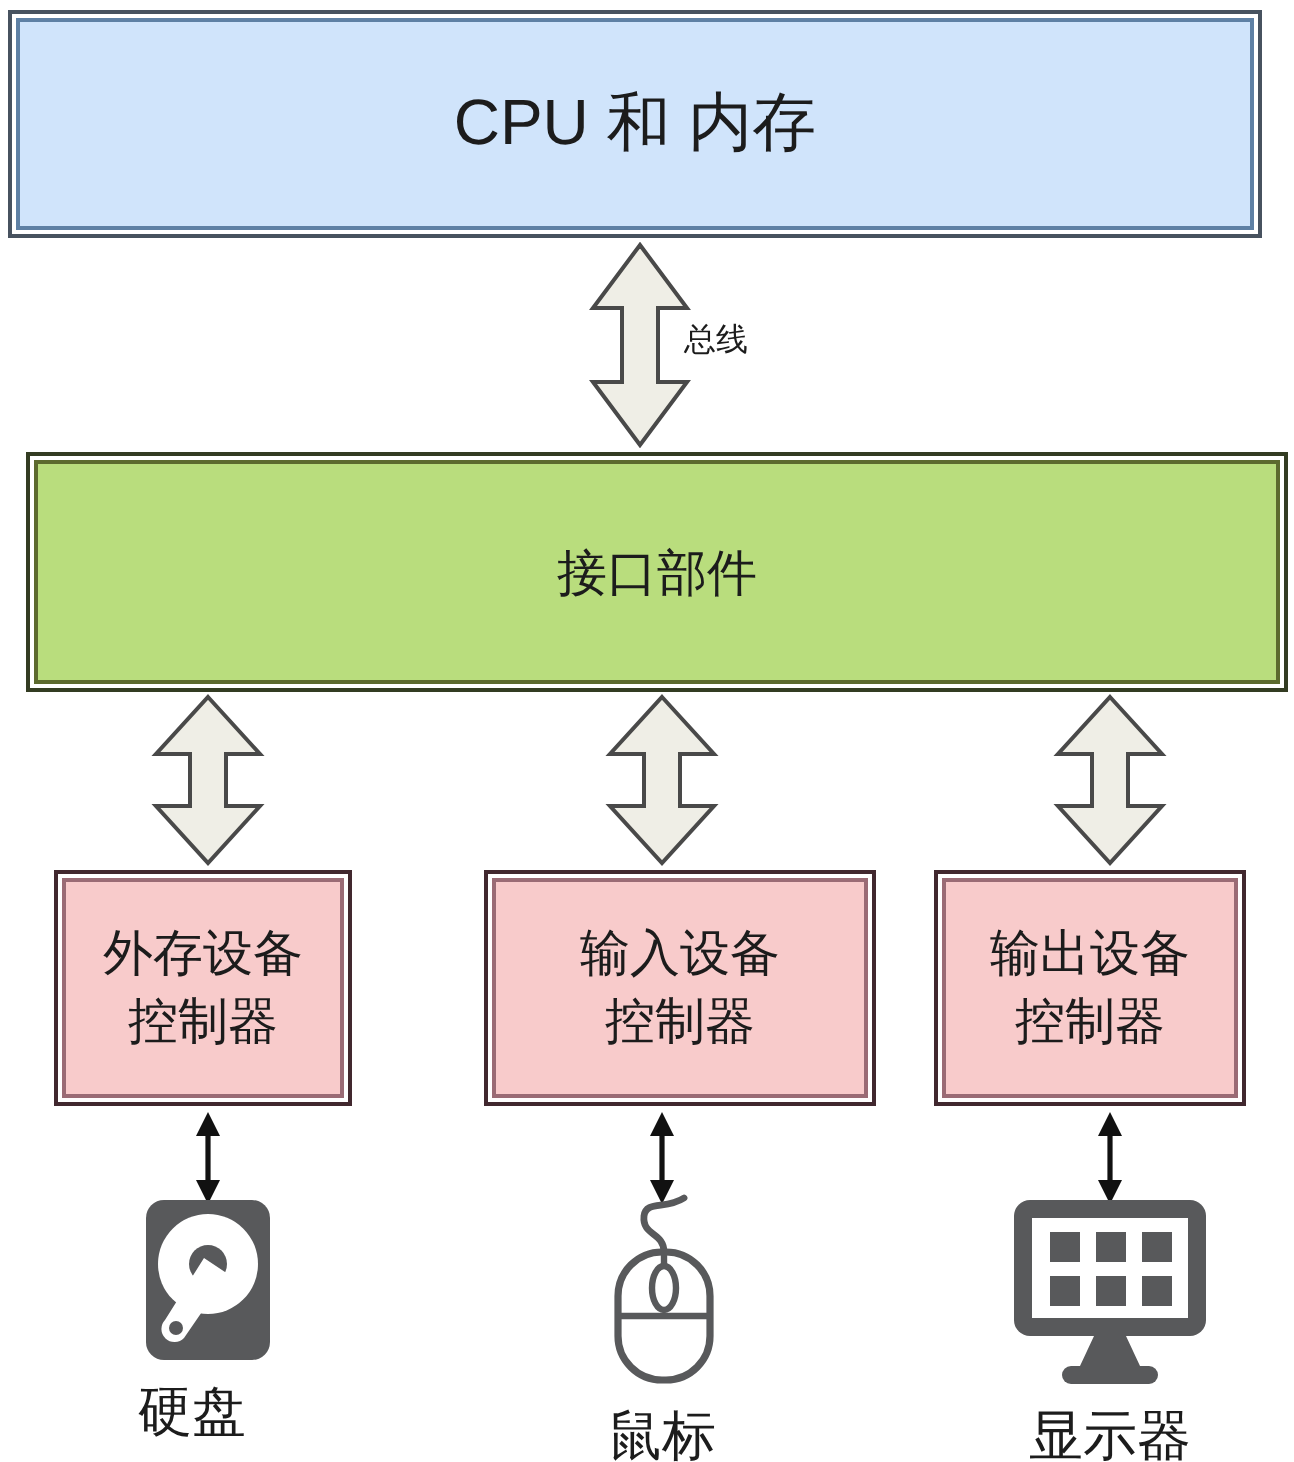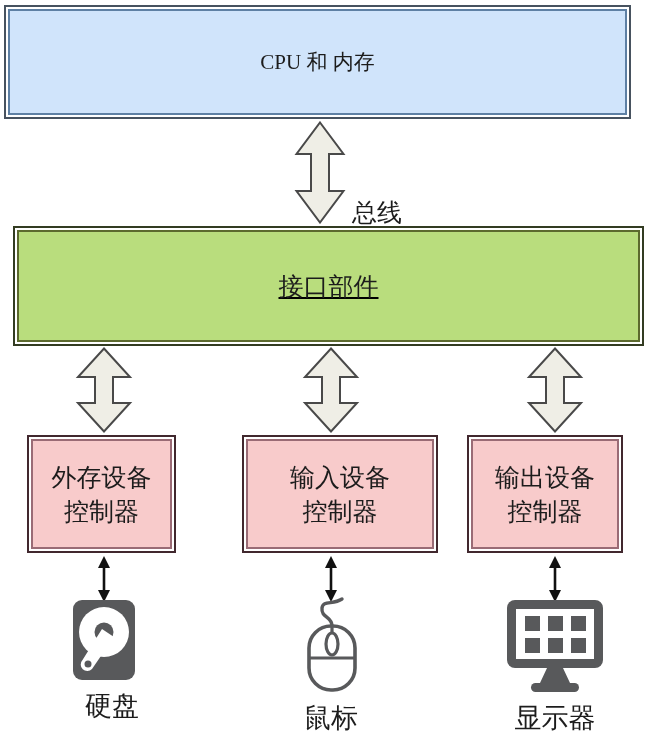--- a/index.html
+++ b/index.html
@@ -13,21 +13,21 @@
   body { background:#ffffff; font-family:"Liberation Sans","DejaVu Sans",sans-serif; }
   .canvas { position:relative; width:647px; height:731px; background:#ffffff; overflow:hidden; }
 
   .dbox { position:absolute; padding:2px; background:#ffffff; display:flex; }
   .dbox .inner {
     flex:1; display:flex; align-items:center; justify-content:center;
     text-align:center; color:var(--text);
   }
 
   .box-blue  { border:2px solid var(--blue_border_outer); }
-  .box-blue .inner  { border:2px solid var(--blue_border);  background:var(--blue_fill);  font-size:21px;font-family:Liberation Serif, serif; }
+  .box-blue .inner  { border:2px solid var(--blue_border);  background:var(--blue_fill);  font-size:32px; }
   .box-green { border:2px solid var(--green_border_outer); }
   .box-green .inner { border:2px solid var(--green_border); background:var(--green_fill); font-size:25px; }
   .box-pink  { border:2px solid var(--pink_border_outer); }
   .box-pink .inner  { border:2px solid var(--pink_border);  background:var(--pink_fill);  font-size:25px; line-height:34px; }
 
   .abs { position:absolute; }
   .label { position:absolute; color:var(--text); white-space:nowrap; }
   .center-label { transform:translateX(-50%); text-align:center; }
   svg { display:block; }
 </style>
@@ -36,23 +36,23 @@
 
 <div class="canvas">
 
   <div class="dbox box-blue" style="left:4px; top:5px; width:627px; height:114px;">
     <div class="inner">CPU 和 内存</div>
   </div>
 
   <svg class="abs" style="left:292px; top:121px;" width="56" height="103" viewBox="0 0 56 103">
     <polygon points="28,1.5 51.5,33 37,33 37,70 51.5,70 28,101.5 4.5,70 19,70 19,33 4.5,33" fill="var(--arrow_fill)" stroke="var(--arrow_stroke)" stroke-width="2" stroke-linejoin="miter"></polygon>
   </svg>
-  <div class="label" style="left:352px; top:160px; font-size:25px;margin-top:36px;">总线</div>
+  <div class="label" style="left:342px; top:160px; font-size:16px;">总线</div>
 
-  <div class="dbox box-green" style="left:13px; top:226px; width:631px; height:120px;text-decoration:underline;">
+  <div class="dbox box-green" style="left:13px; top:226px; width:631px; height:120px;">
     <div class="inner">接口部件</div>
   </div>
 
   <svg class="abs" style="left:74px; top:347px;" width="60" height="86" viewBox="0 0 60 86">
     <polygon points="30,1.5 56,30 39,30 39,56 56,56 30,84.5 4,56 21,56 21,30 4,30" fill="var(--arrow_fill)" stroke="var(--arrow_stroke)" stroke-width="2"></polygon>
   </svg>
   <svg class="abs" style="left:301px; top:347px;" width="60" height="86" viewBox="0 0 60 86">
     <polygon points="30,1.5 56,30 39,30 39,56 56,56 30,84.5 4,56 21,56 21,30 4,30" fill="var(--arrow_fill)" stroke="var(--arrow_stroke)" stroke-width="2"></polygon>
   </svg>
   <svg class="abs" style="left:525px; top:347px;" width="60" height="86" viewBox="0 0 60 86">
@@ -100,21 +100,21 @@
     <polygon points="9,46 15,34 3,34" fill="#111"></polygon>
   </svg>
 
   <svg class="abs" style="left:73px; top:600px;" width="62" height="80" viewBox="0 0 62 80">
     <rect x="0" y="0" width="62" height="80" rx="9" fill="var(--icon_gray)"></rect>
     <circle cx="31" cy="32" r="25" fill="#ffffff"></circle>
     <circle cx="31" cy="32" r="9.5" fill="var(--icon_gray)"></circle>
     <path d="M29 29 L41 37 L19 69 A6.5 6.5 0 1 1 9.5 60 Z" fill="#ffffff"></path>
     <circle cx="15" cy="64" r="3.5" fill="var(--icon_gray)"></circle>
   </svg>
-  <div class="label center-label" style="left:112px; top:688px; font-size:27px;">硬盘</div>
+  <div class="label center-label" style="left:96px; top:688px; font-size:27px;">硬盘</div>
 
   <svg class="abs" style="left:299px; top:594px;" width="64" height="100" viewBox="0 0 64 100">
     <path d="M33 32 C33 22 22 24 23 14 C24 6 34 11 43 5" fill="none" stroke="var(--icon_gray)" stroke-width="3.4" stroke-linecap="round"></path>
     <rect x="10" y="32" width="46" height="64" rx="22" fill="none" stroke="var(--icon_gray)" stroke-width="3.6"></rect>
     <line x1="10" y1="64" x2="56" y2="64" stroke="var(--icon_gray)" stroke-width="3.2"></line>
     <line x1="33" y1="33" x2="33" y2="40" stroke="var(--icon_gray)" stroke-width="3.2"></line>
     <ellipse cx="33" cy="50" rx="6" ry="11" fill="none" stroke="var(--icon_gray)" stroke-width="3.2"></ellipse>
   </svg>
   <div class="label center-label" style="left:331px; top:700px; font-size:27px;">鼠标</div>
 

